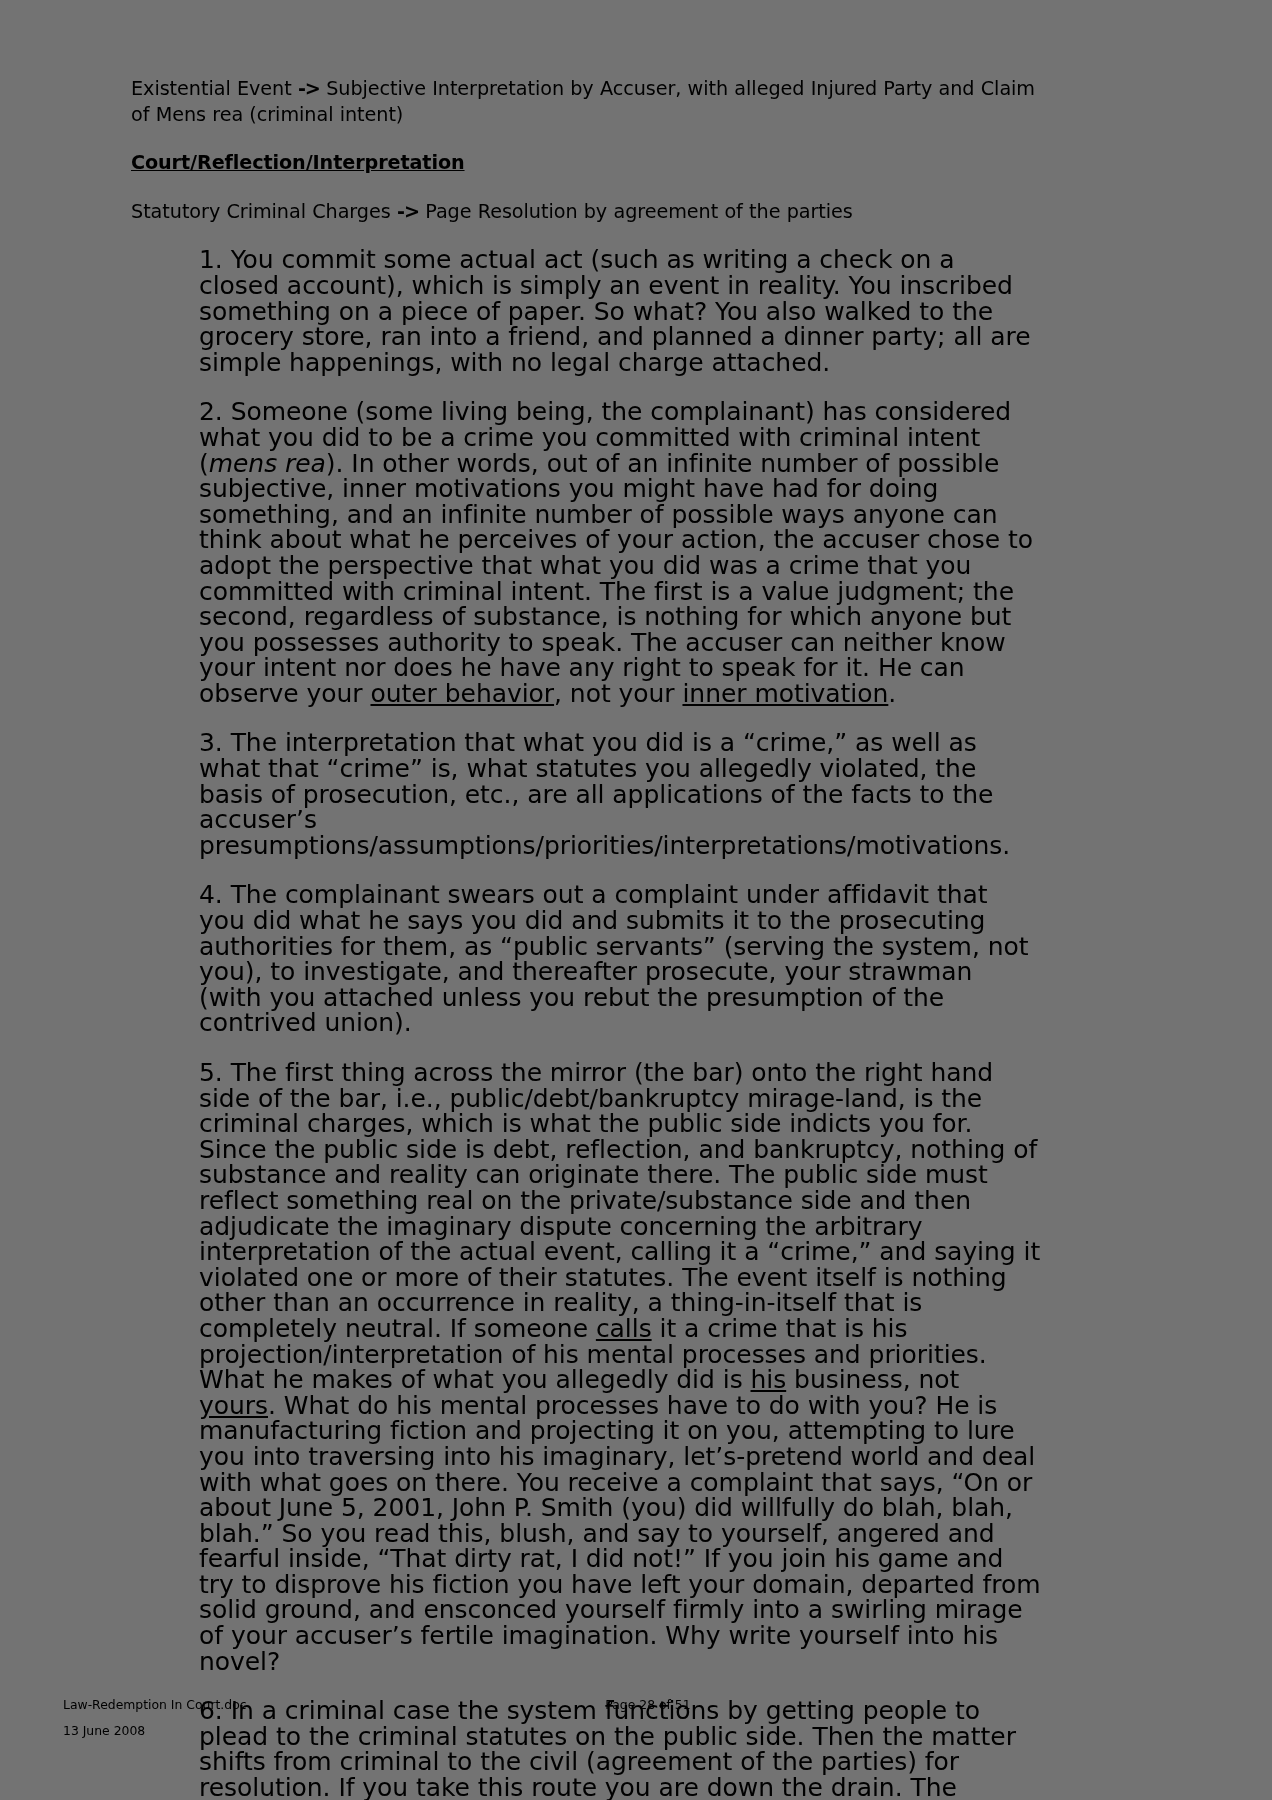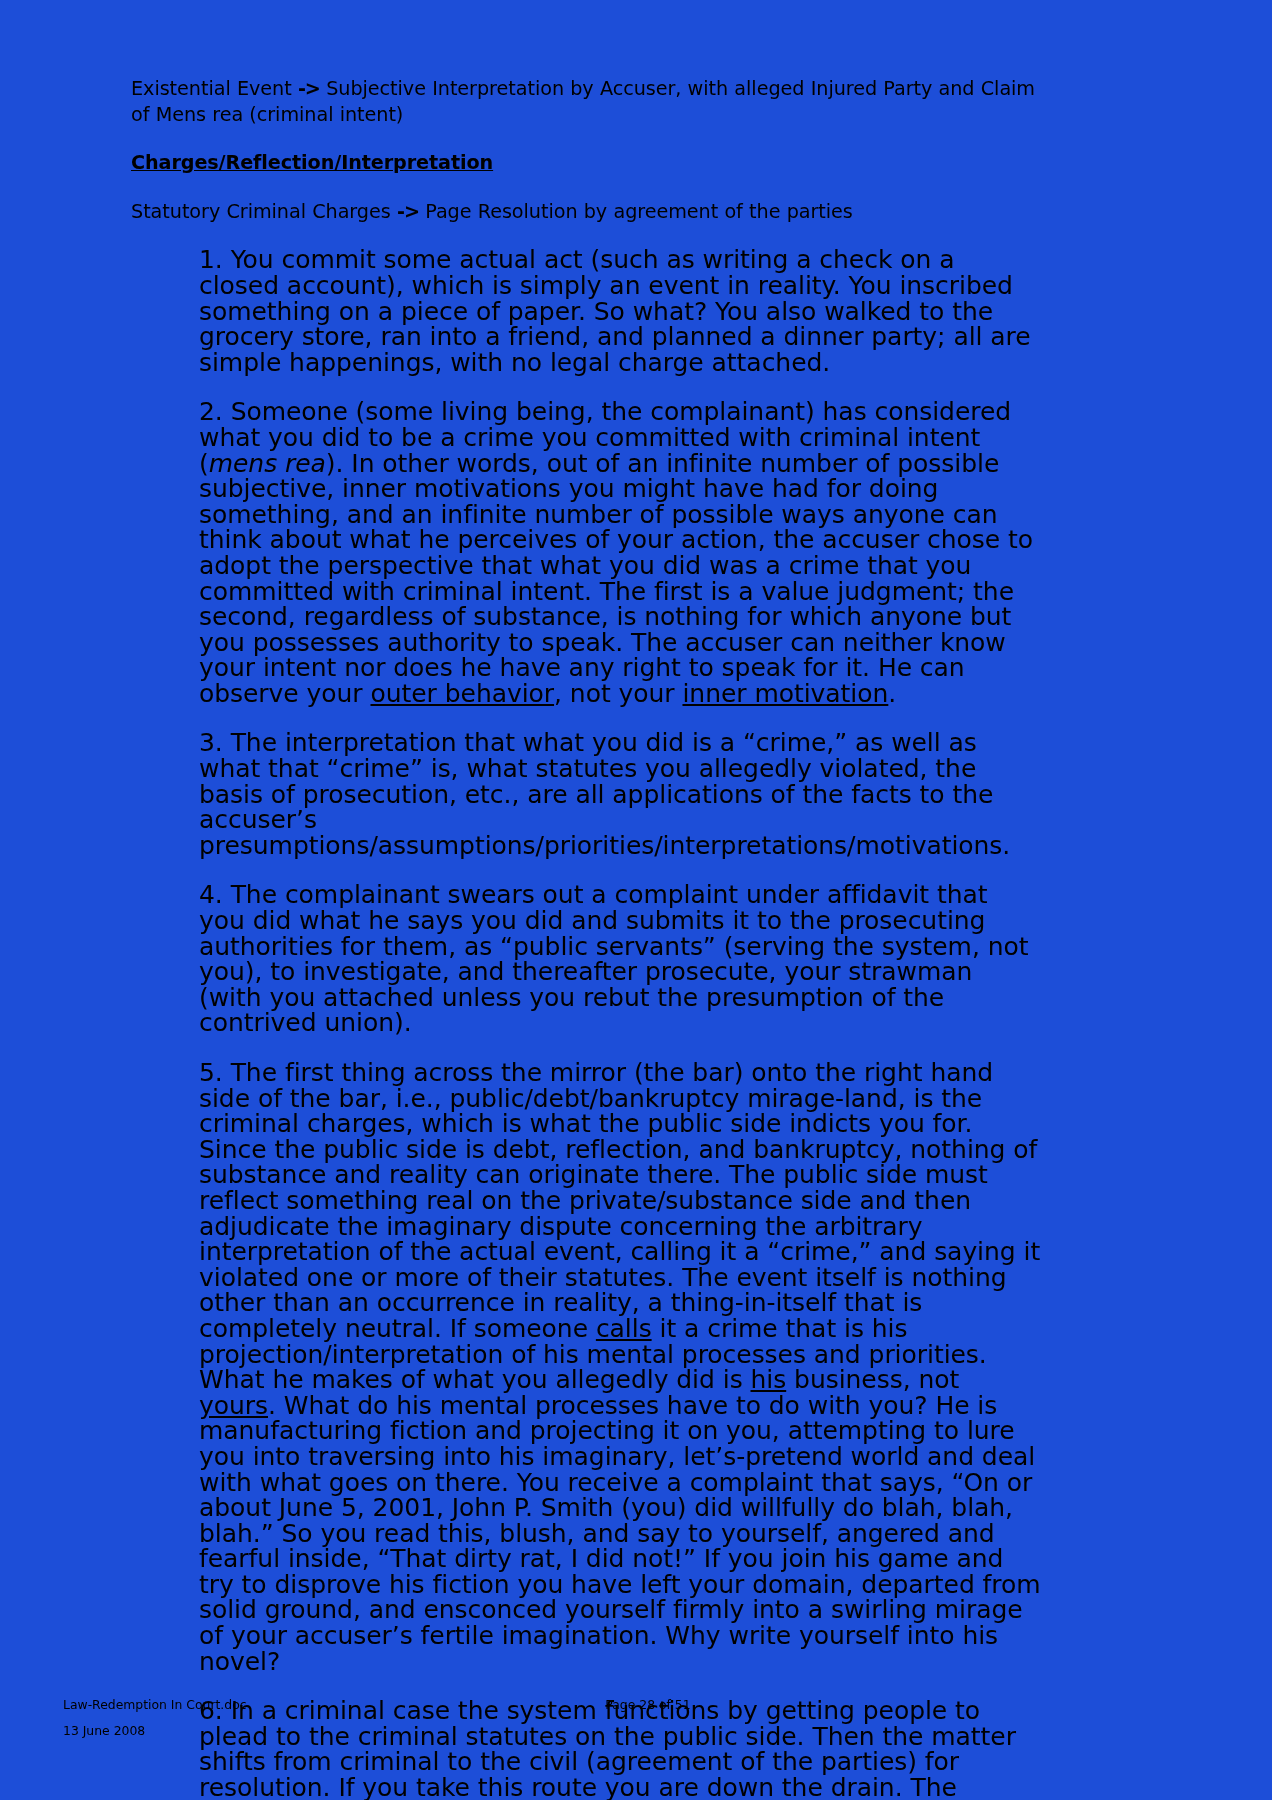--- a/index.html
+++ b/index.html
@@ -8,21 +8,21 @@
     background: #ffffff;
   }
   body {
     font-family: "DejaVu Sans", sans-serif;
     color: #000000;
   }
   .page {
     position: relative;
     width: 1272px;
     height: 1800px;
-    background: #1d4ed8;
+    background: #737373;
     box-sizing: border-box;
     overflow: hidden;
   }
   .content {
     position: absolute;
     left: 131px;
     top: 76px;
     width: 910px;
   }
   p.body-text {
@@ -100,21 +100,21 @@
 </style>
 </head>
 <body>
 
 <div class="page">
 
   <div class="content">
 
     <p class="body-text"><span>Existential Event </span><span class="arrow">-&gt;</span><span> Subjective Interpretation by Accuser, with alleged Injured Party and Claim of Mens rea (criminal intent)</span></p>
 
-    <p class="heading">Charges/Reflection/Interpretation</p>
+    <p class="heading">Court/Reflection/Interpretation</p>
 
     <p class="body-text"><span>Statutory Criminal Charges </span><span class="arrow">-&gt;</span><span> Page Resolution by agreement of the parties</span></p>
 
 
     <div class="numbered">
 
       <p>1. You commit some actual act (such as writing a check on a closed account), which is simply an event in reality. You inscribed something on a piece of paper. So what? You also walked to the grocery store, ran into a friend, and planned a dinner party; all are simple happenings, with no legal charge attached.</p>
 
       <p><span>2. Someone (some living being, the complainant) has considered what you did to be a crime you committed with criminal intent (</span><em>mens rea</em><span>). In other words, out of an infinite number of possible subjective, inner motivations you might have had for doing something, and an infinite number of possible ways anyone can think about what he perceives of your action, the accuser chose to adopt the perspective that what you did was a crime that you committed with criminal intent. The first is a value judgment; the second, regardless of substance, is nothing for which anyone but you possesses authority to speak. The accuser can neither know your intent nor does he have any right to speak for it. He can observe your </span><u>outer behavior</u><span>, not your </span><u>inner motivation</u><span>.</span></p>
 

